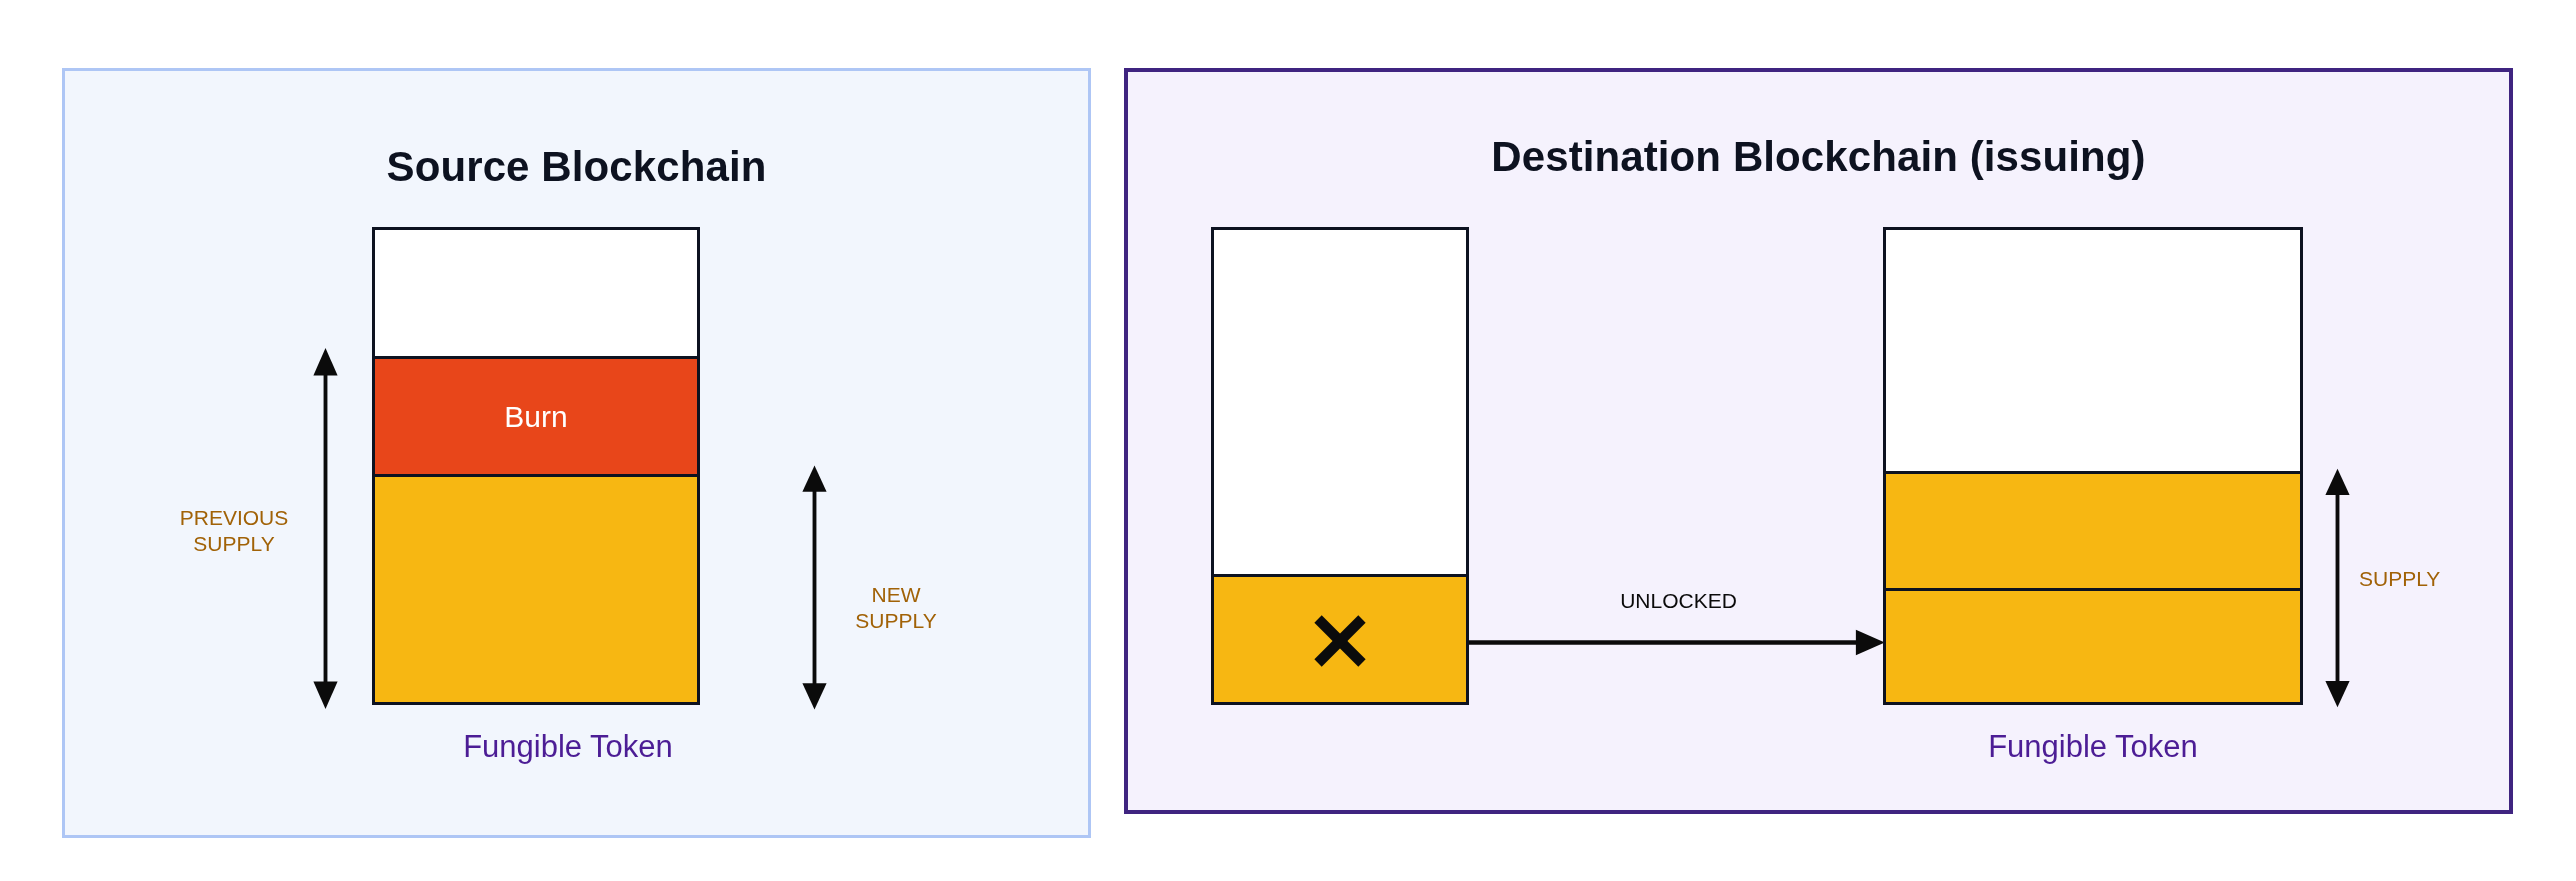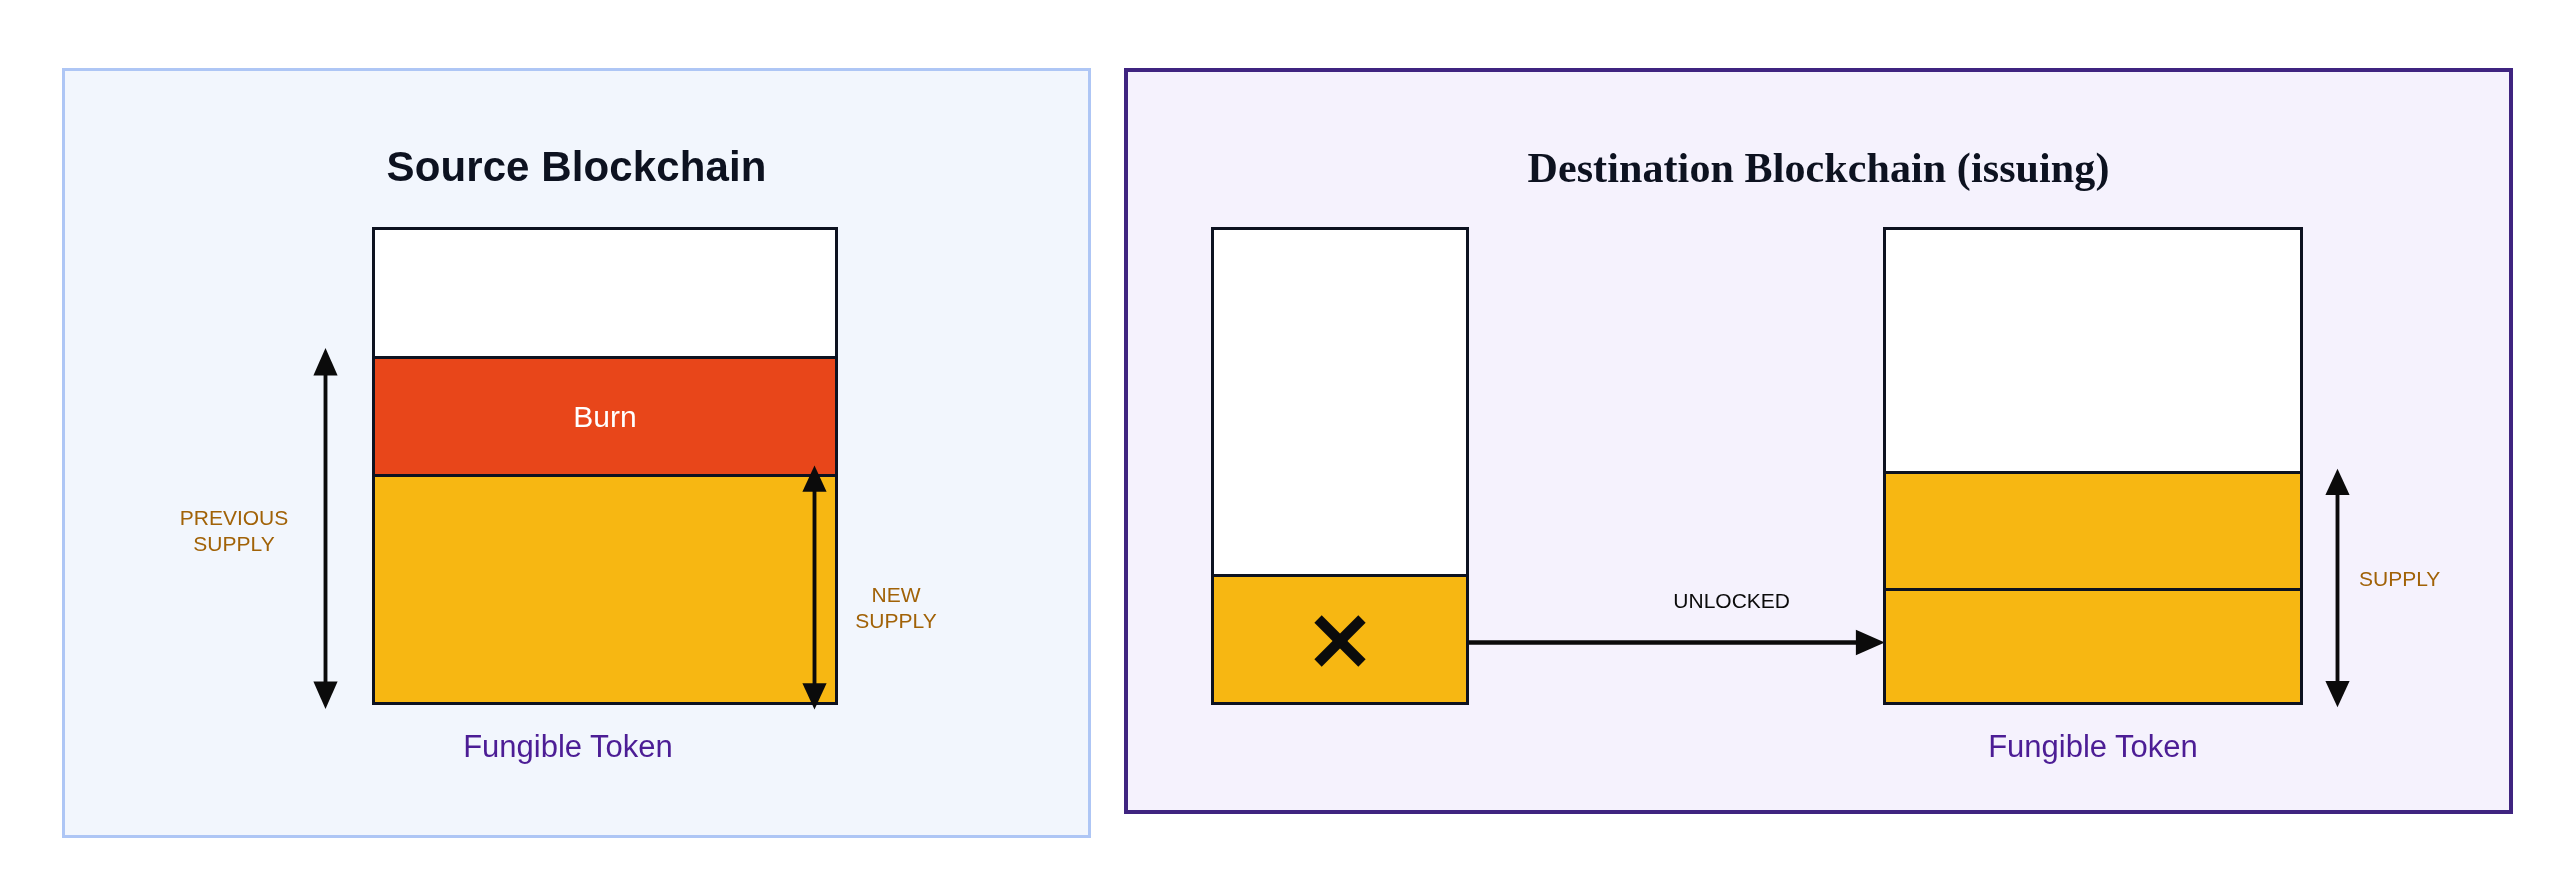--- a/index.html
+++ b/index.html
@@ -50,21 +50,21 @@
     left: 0;
     right: 0;
     text-align: center;
     font-size: 42px;
     font-weight: bold;
     color: #0d1220;
     letter-spacing: 0.1px;
     white-space: nowrap;
   }
   #panel-source .panel-title { top: 72px; }
-  #panel-destination .panel-title { top: 72px; font-family: Liberation Serif, serif; }
+  #panel-destination .panel-title { top: 61px; }
 
   
   .bar {
     position: absolute;
     box-sizing: border-box;
     border: 3.3px solid #0d1220;
     background: #ffffff;
     overflow: hidden;
   }
   .seg {
@@ -117,36 +117,36 @@
   .ann-label {
     position: absolute;
     text-align: center;
     font-size: 21px;
     line-height: 1.25;
     color: #a16207;
     white-space: pre-line;
   }
   .ann-label-h {
     position: absolute;
-    text-align: right;
+    text-align: center;
     font-size: 21px;
     color: #0b0b0b;
     white-space: nowrap;
   }
 </style>
 </head>
 <body>
 
 <div id="stage">
 
   <div class="panel" id="panel-source">
     <div class="panel-title">Source Blockchain</div>
   </div>
 
-  <div class="bar" style="left:372px; top:227px; width:466px; height:478px;">
+  <div class="bar" style="left:372px; top:227px; width:328px; height:478px;">
     <div class="seg seg-empty" style="top:0px; height:126px;"></div>
     <div class="seg seg-burn seg-divider-top" style="top:126px; height:118px;">
       <div class="seg-label">Burn</div>
     </div>
     <div class="seg seg-token seg-divider-top" style="top:244px; height:231px;"></div>
   </div>
 
   <div class="box-caption" style="left:372px; top:729px; width:392px;">Fungible Token</div>
 
   <svg class="vsvg" style="left:309px; top:345px; width:33px; height:367px;" viewBox="0 0 60 660">

